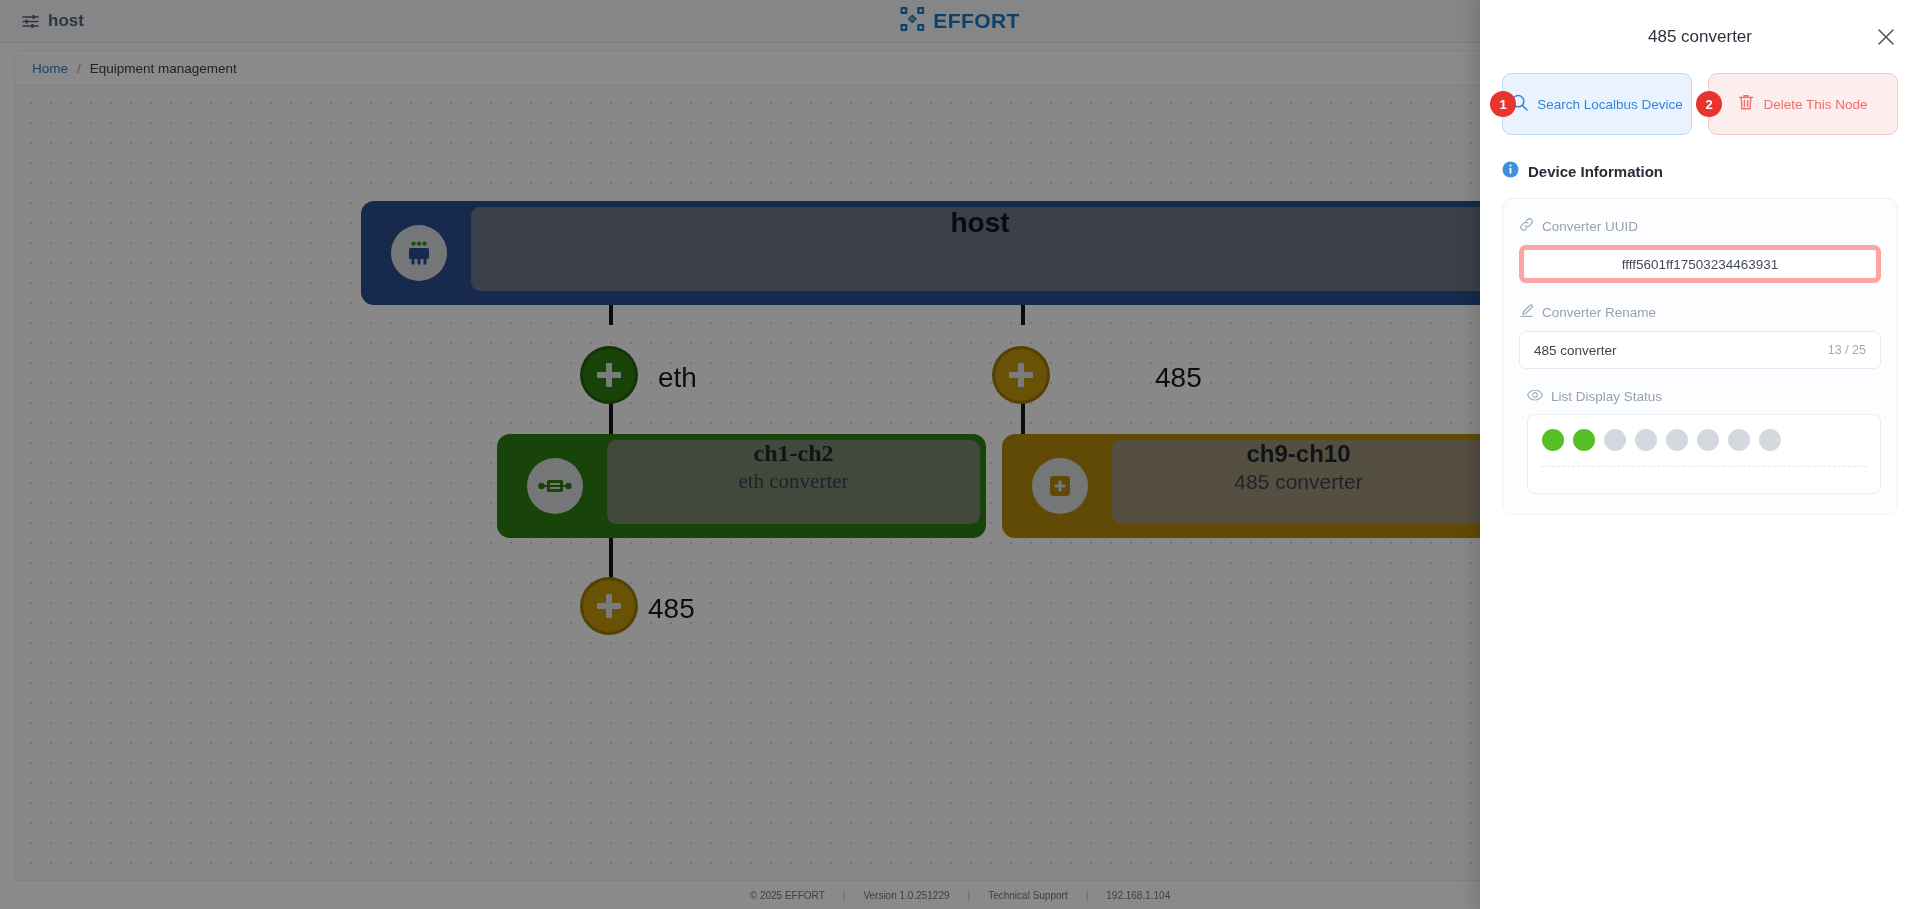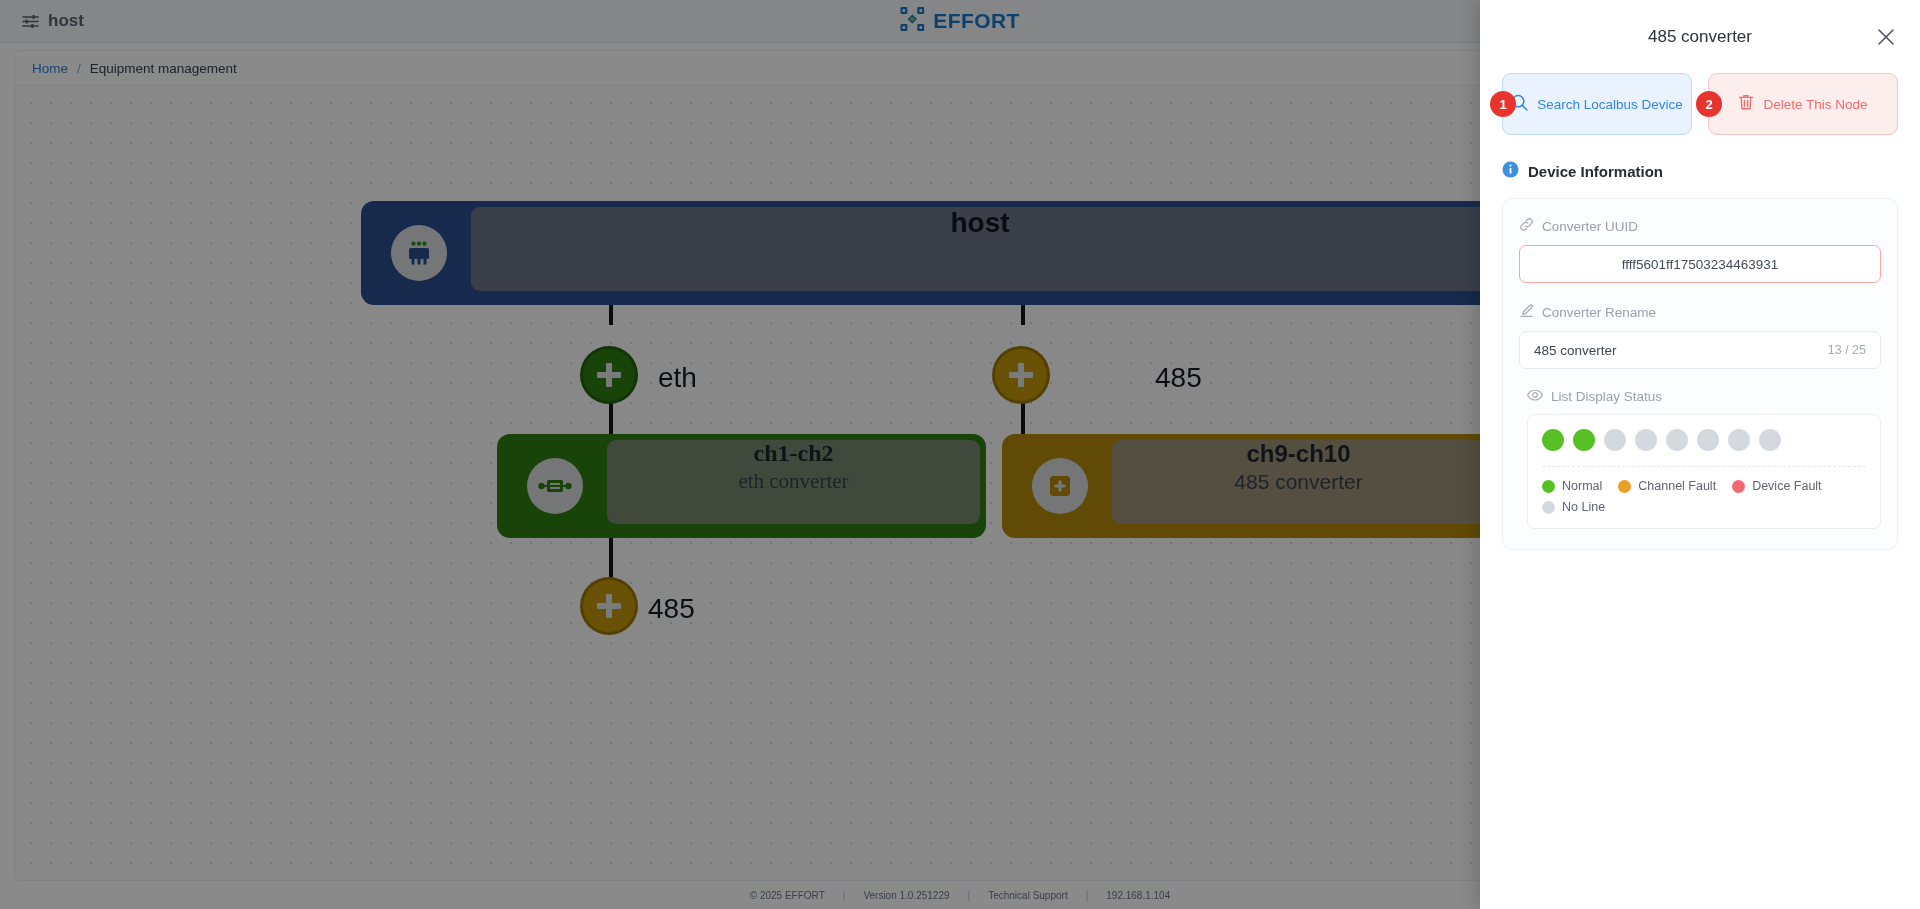--- a/index.html
+++ b/index.html
@@ -205,21 +205,21 @@
     border: 1px solid #eceff4; border-radius: 10px; background: #fcfdfe;
     padding: 18px 16px 20px;
   }
   .field { margin-bottom: 20px; }
   .field:last-child { margin-bottom: 0; padding-left: 8px; }
   .field-label {
     display: flex; align-items: center; gap: 8px;
     font-size: 13.5px; color: #9aa1ad; margin-bottom: 10px;
   }
   .field-box {
-    border: 1px solid #fca5a5; border-radius: 7px; background: #fff;
+    border: 5px solid #fca5a5; border-radius: 7px; background: #fff;
     height: 38px; display: flex; align-items: center; justify-content: center;
     font-size: 13.5px; color: #444b58;
   }
   .rename-box {
     border: 1px solid #e6eaf0; border-radius: 7px; background: #fff;
     height: 38px; display: flex; align-items: center; justify-content: space-between;
     padding: 0 14px; font-size: 13.5px; color: #3e4551;
   }
   .rename-count { font-size: 12.5px; color: #a3aab6; }
 
@@ -524,38 +524,20 @@
               <span class="dot normal"></span>
               <span class="dot normal"></span>
               <span class="dot noline"></span>
               <span class="dot noline"></span>
               <span class="dot noline"></span>
               <span class="dot noline"></span>
               <span class="dot noline"></span>
               <span class="dot noline"></span>
             </div>
             <div class="divider"></div>
-            <div class="legend">
-              <span class="legend-item">
-                <span class="dot normal"></span>
-                <span class="lg-txt">Normal</span>
-              </span>
-              <span class="legend-item">
-                <span class="dot chfault"></span>
-                <span class="lg-txt">Channel Fault</span>
-              </span>
-              <span class="legend-item">
-                <span class="dot devfault"></span>
-                <span class="lg-txt">Device Fault</span>
-              </span>
-              <span class="legend-item">
-                <span class="dot noline"></span>
-                <span class="lg-txt">No Line</span>
-              </span>
-            </div>
           </div>
         </div>
 
       </div>
     </div>
   </div>
 
 </div>
 
 </body></html>

